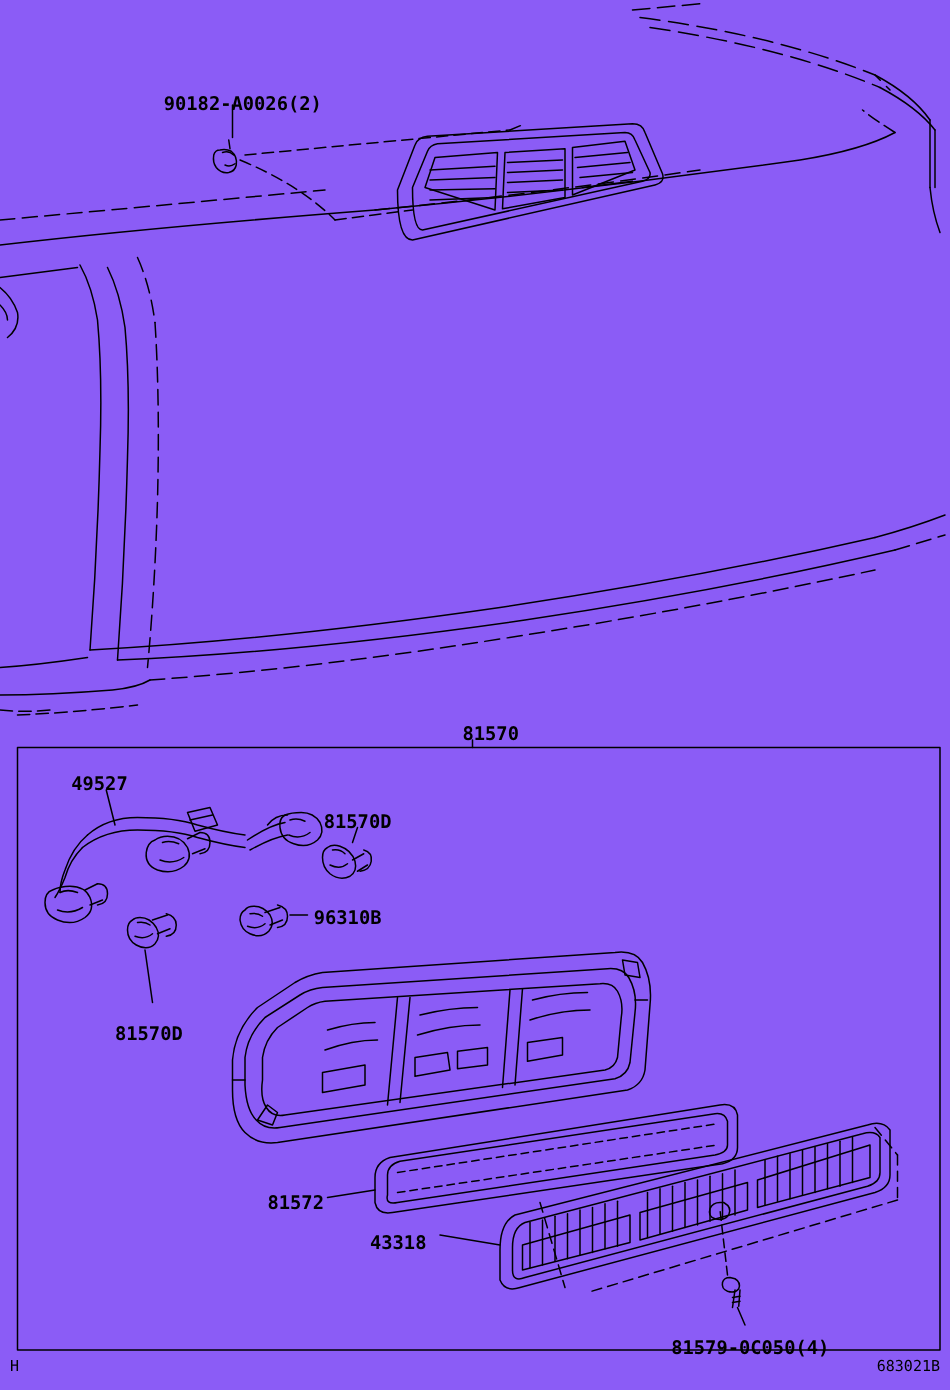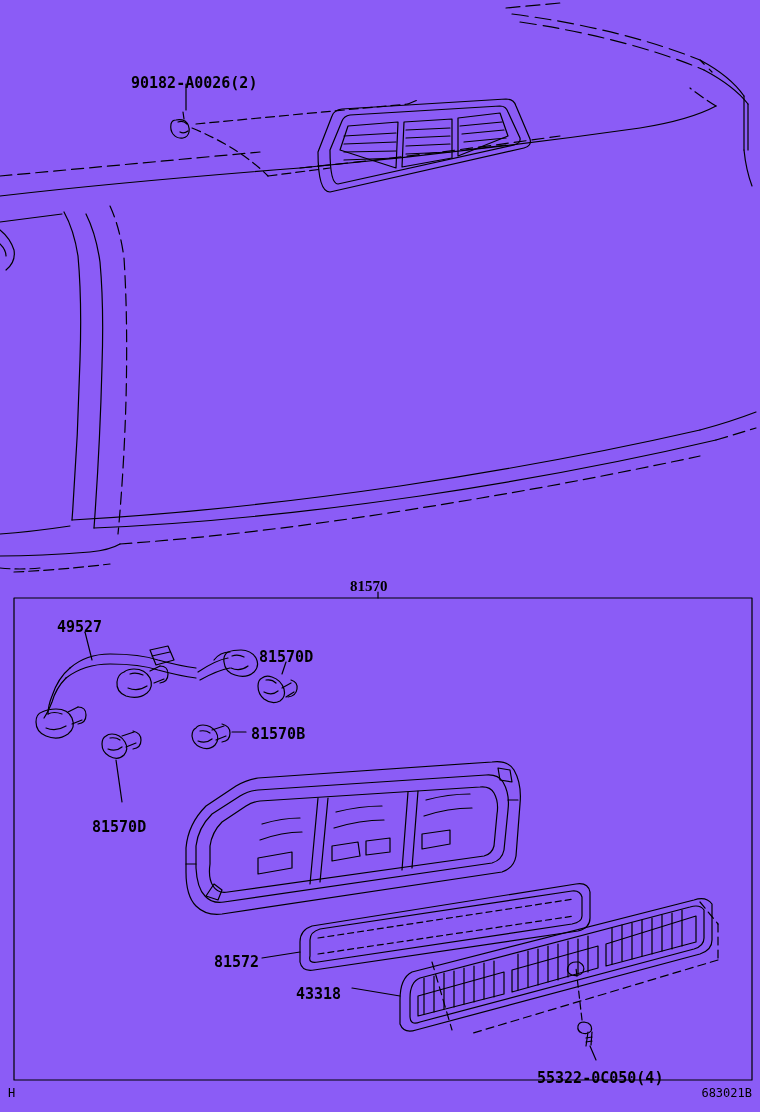--- a/index.html
+++ b/index.html
@@ -272,25 +272,25 @@
       <path d="M586 1042 l6 -1"></path>
 
       <path d="M582 1020 L576 968" stroke-dasharray="7,4"></path>
 
       <path d="M596 1060 L590 1046"></path>
 
     </g>
   </svg>
 
   <div class="lbl" style="left:131px; top:74px;">90182-A0026(2)</div>
-  <div class="lbl" style="left:350px; top:578px;font-family:Liberation Serif, serif;">81570</div>
+  <div class="lbl" style="left:370px; top:578px;">81570</div>
   <div class="lbl" style="left:57px; top:618px;">49527</div>
   <div class="lbl" style="left:259px; top:648px;">81570D</div>
-  <div class="lbl" style="left:251px; top:725px;">81570B</div>
+  <div class="lbl" style="left:251px; top:725px;">96310B</div>
   <div class="lbl" style="left:92px; top:818px;">81570D</div>
   <div class="lbl" style="left:214px; top:953px;">81572</div>
   <div class="lbl" style="left:296px; top:985px;">43318</div>
-  <div class="lbl" style="left:537px; top:1069px;">55322-0C050(4)</div>
+  <div class="lbl" style="left:537px; top:1069px;">81579-0C050(4)</div>
 
   <div class="footer-left">H</div>
   <div class="footer-right">683021B</div>
 
 </div>
 
 </body></html>

